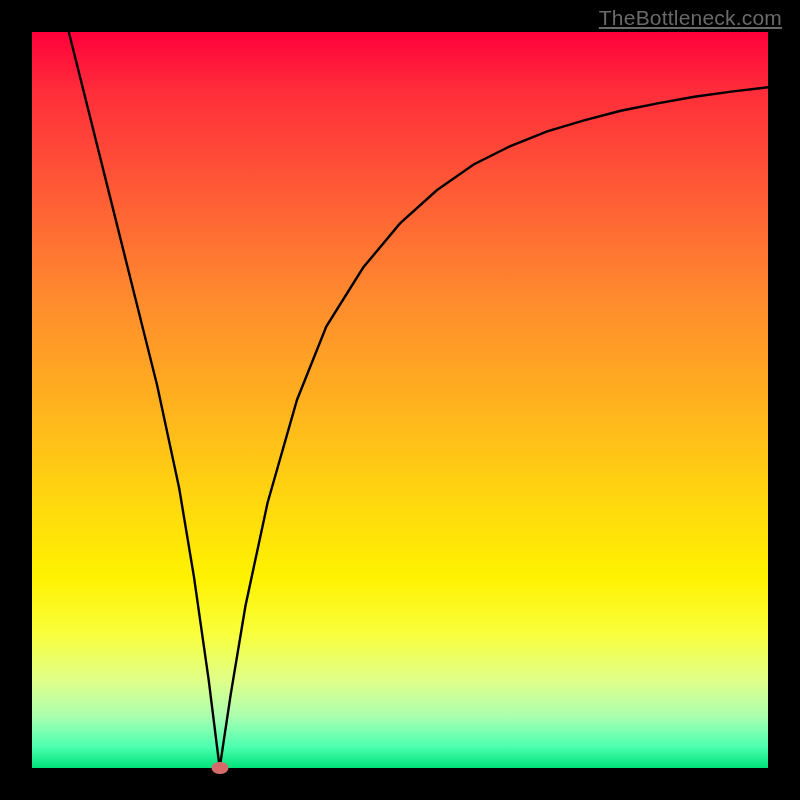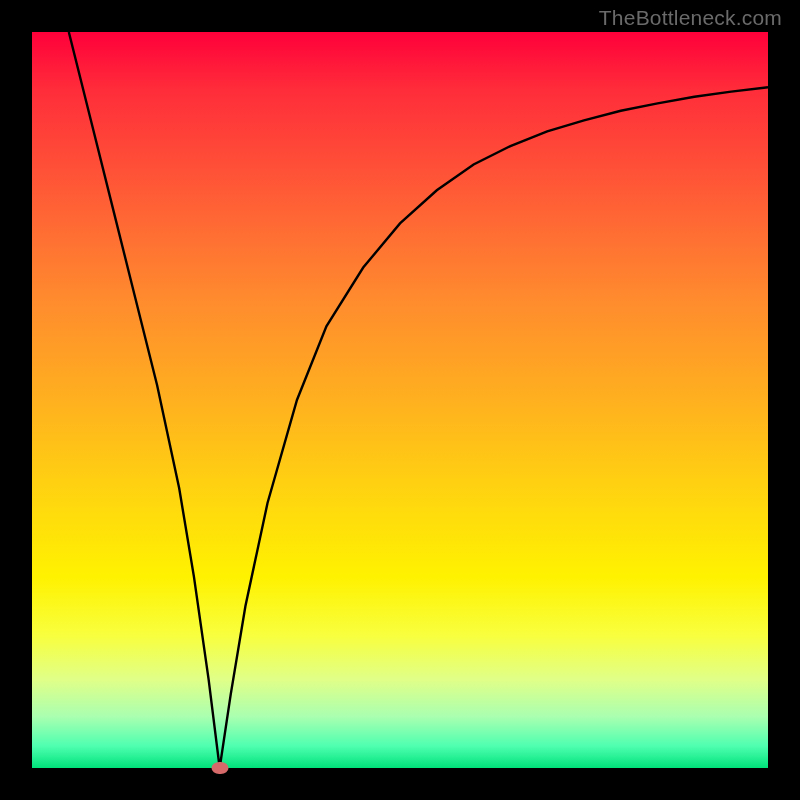--- a/index.html
+++ b/index.html
@@ -42,20 +42,21 @@
   }
   .watermark {
     position: absolute;
     top: 6px;
     right: 18px;
     color: #6a6a6a;
     font-size: 21px;
     font-family: Arial, sans-serif;
     letter-spacing: 0.2px;
     user-select: none;
+    text-decoration: underline;
   }
   .curve-svg {
     position: absolute;
     top: 32px;
     left: 32px;
     width: 736px;
     height: 736px;
     pointer-events: none;
   }
   .marker {

